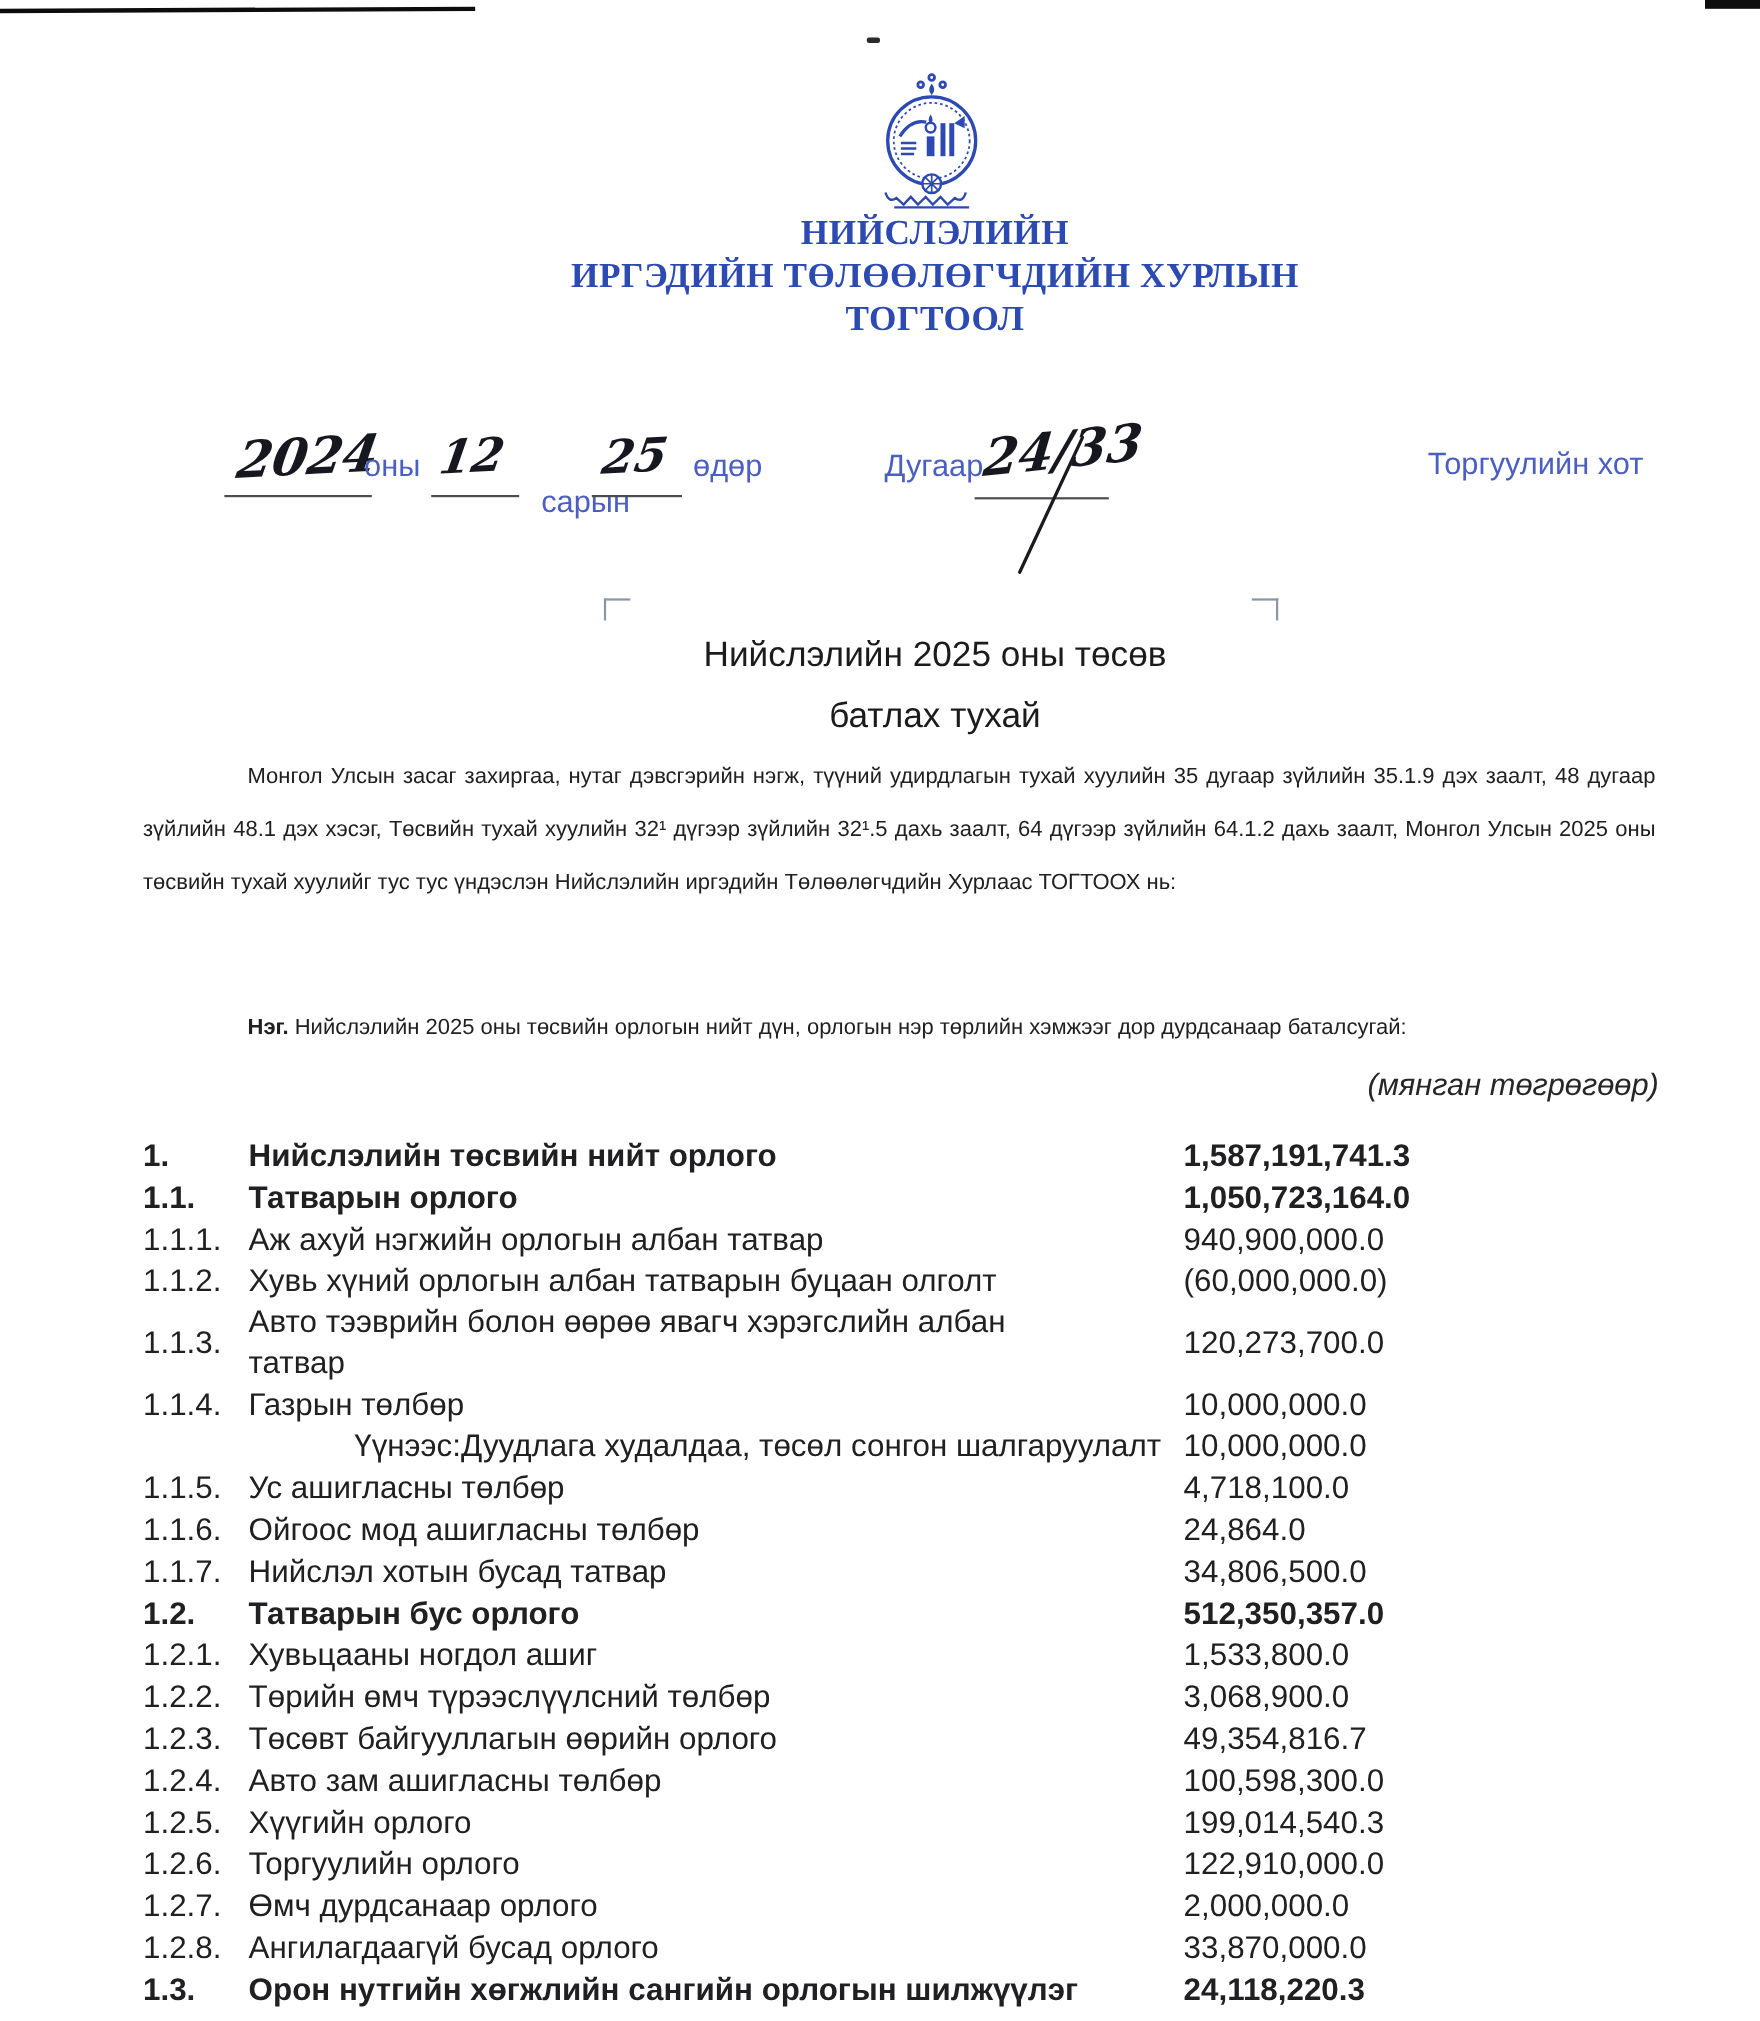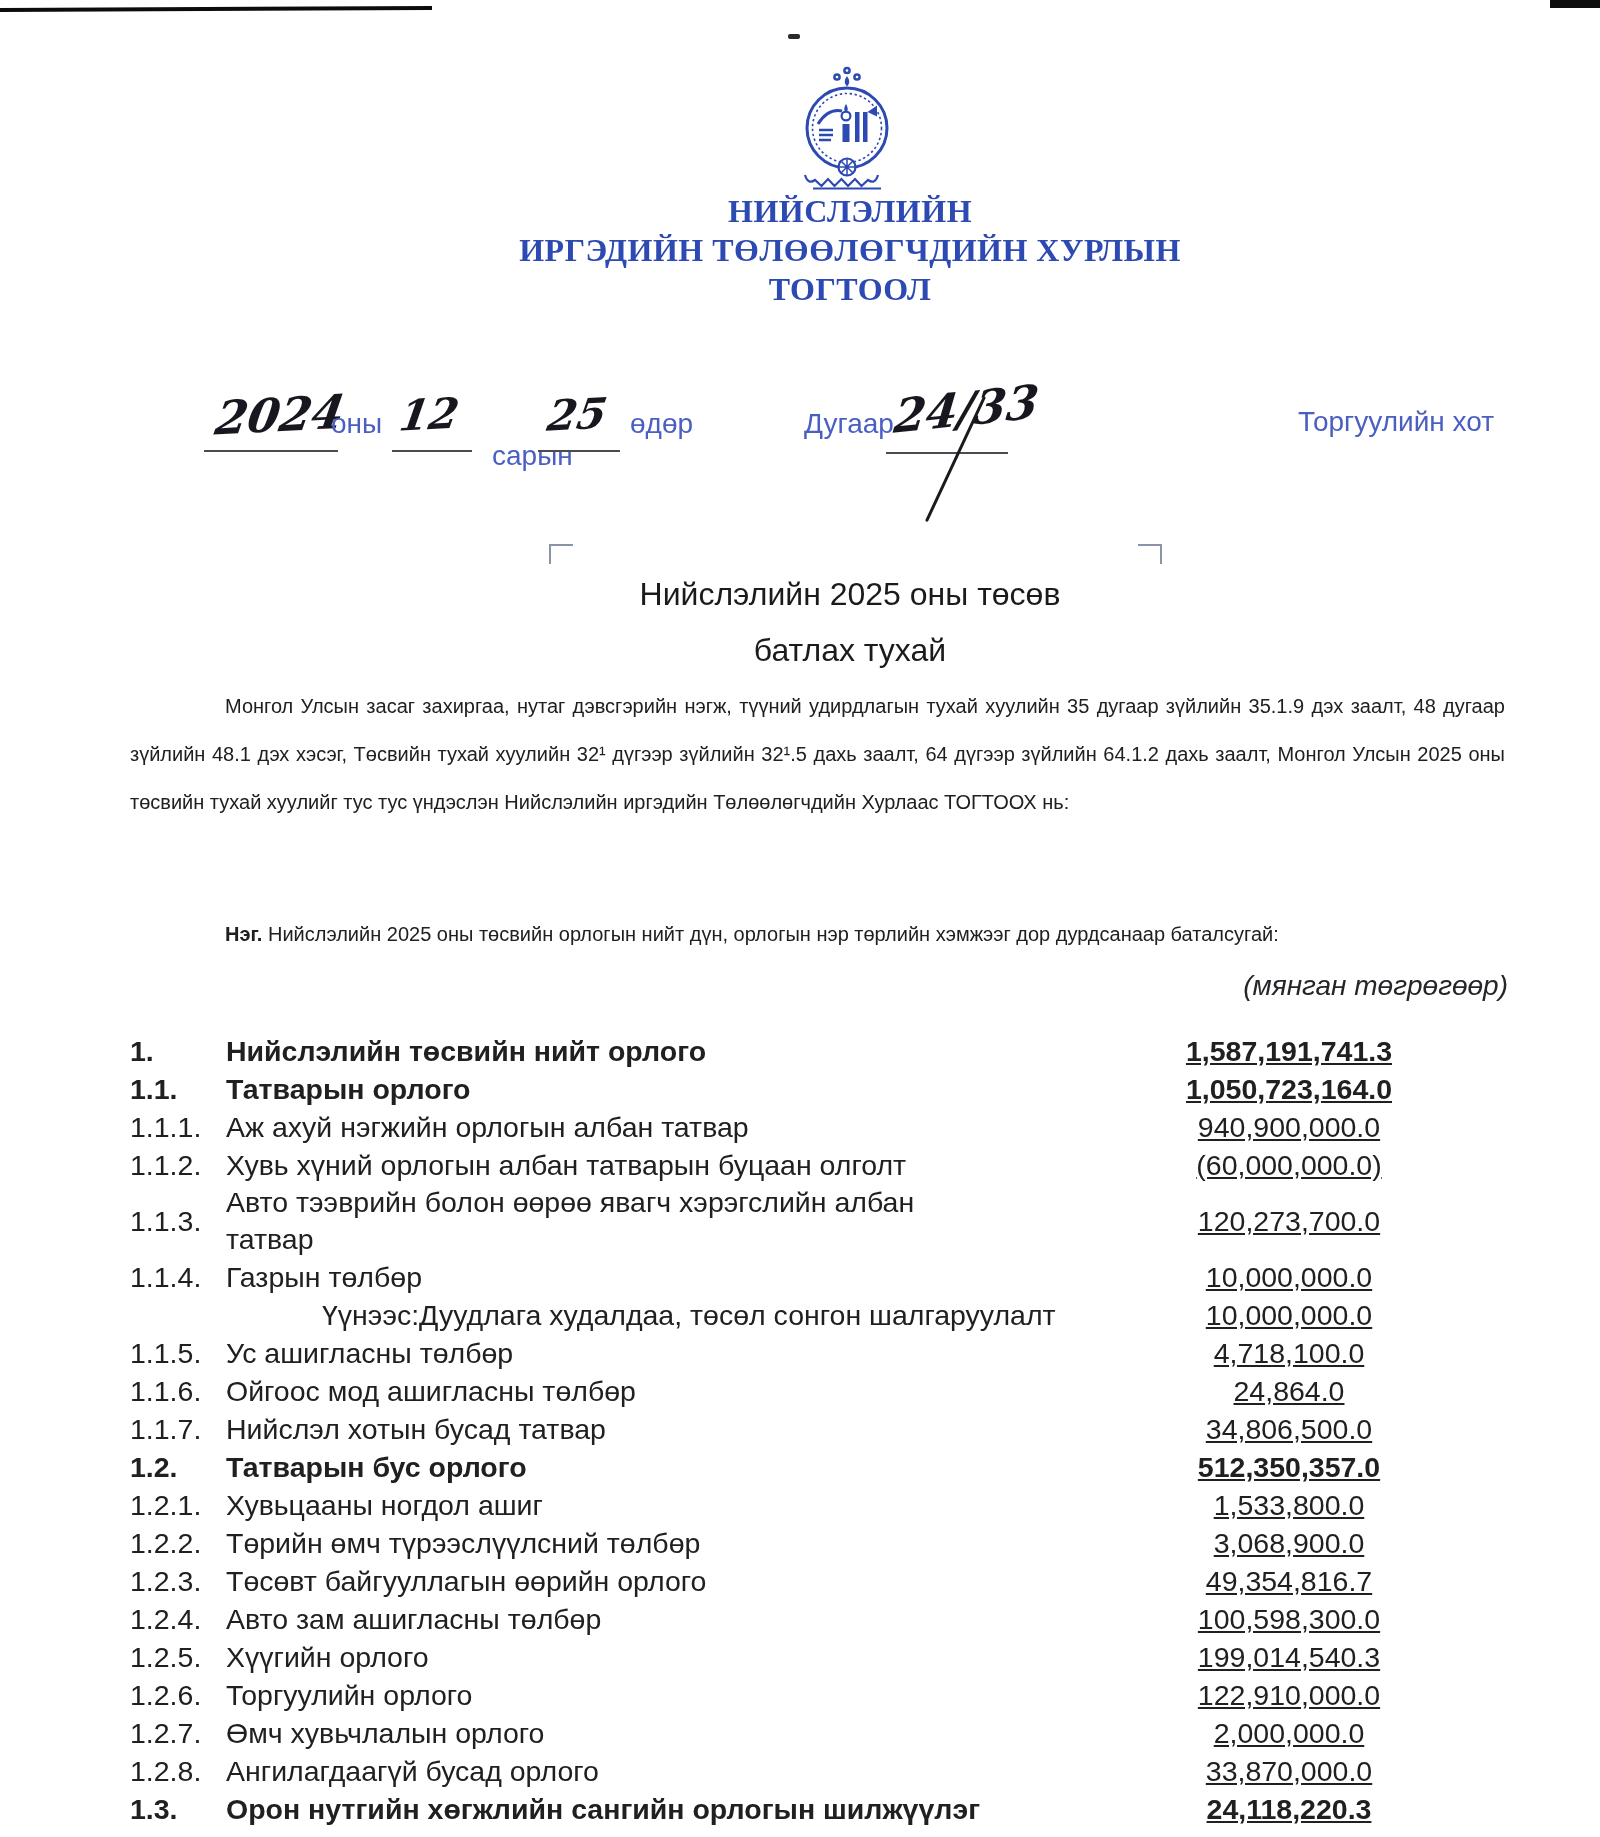--- a/index.html
+++ b/index.html
@@ -83,21 +83,21 @@
   }
 
   
   .budget-table{position:absolute;top:1032px;left:130px;width:1372px;}
   .trow{
     display:grid;grid-template-columns:96px 850px 1fr;
     align-items:center;min-height:38px;font-size:28.5px;line-height:37px;
   }
   .trow .tcode{text-align:left;}
   .trow .tlabel{white-space:pre-line;}
-  .trow .tamount{text-align:center;text-decoration:underline;}
+  .trow .tamount{text-align:left;}
   .trow.bold{font-weight:bold;}
   .trow.indent .tlabel{padding-left:96px;}
 </style>
 </head>
 <body>
 
 <div class="page">
 
   <div class="artifact-topline"></div>
   <div class="artifact-corner"></div>
@@ -249,21 +249,21 @@
         <div class="tlabel">Хүүгийн орлого</div>
         <div class="tamount">199,014,540.3</div>
       </div>
       <div class="trow">
         <div class="tcode">1.2.6.</div>
         <div class="tlabel">Торгуулийн орлого</div>
         <div class="tamount">122,910,000.0</div>
       </div>
       <div class="trow">
         <div class="tcode">1.2.7.</div>
-        <div class="tlabel">Өмч хувьчлалын орлого</div>
+        <div class="tlabel">Өмч дурдсанаар орлого</div>
         <div class="tamount">2,000,000.0</div>
       </div>
       <div class="trow">
         <div class="tcode">1.2.8.</div>
         <div class="tlabel">Ангилагдаагүй бусад орлого</div>
         <div class="tamount">33,870,000.0</div>
       </div>
       <div class="trow bold">
         <div class="tcode">1.3.</div>
         <div class="tlabel">Орон нутгийн хөгжлийн сангийн орлогын шилжүүлэг</div>

